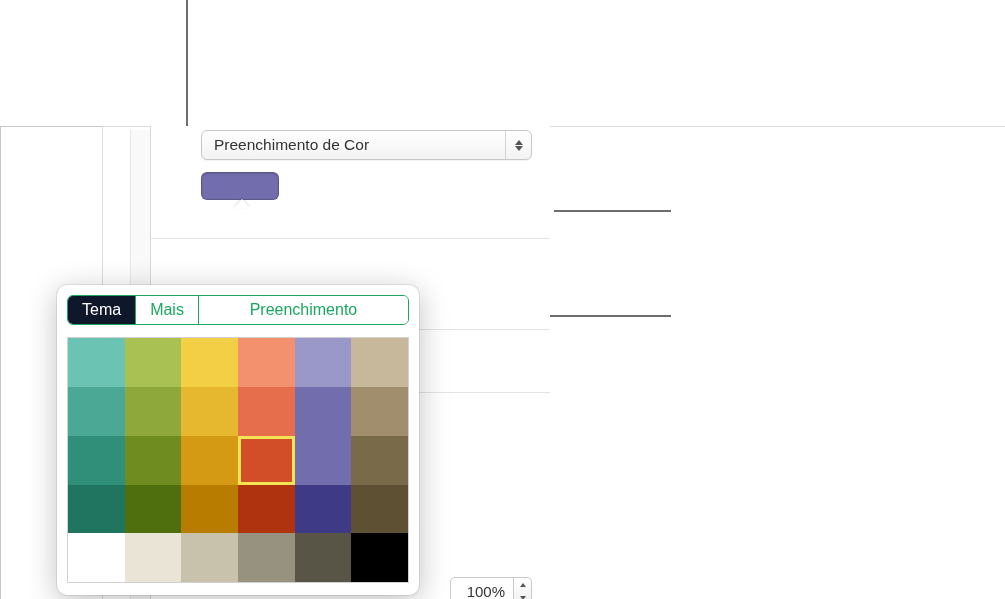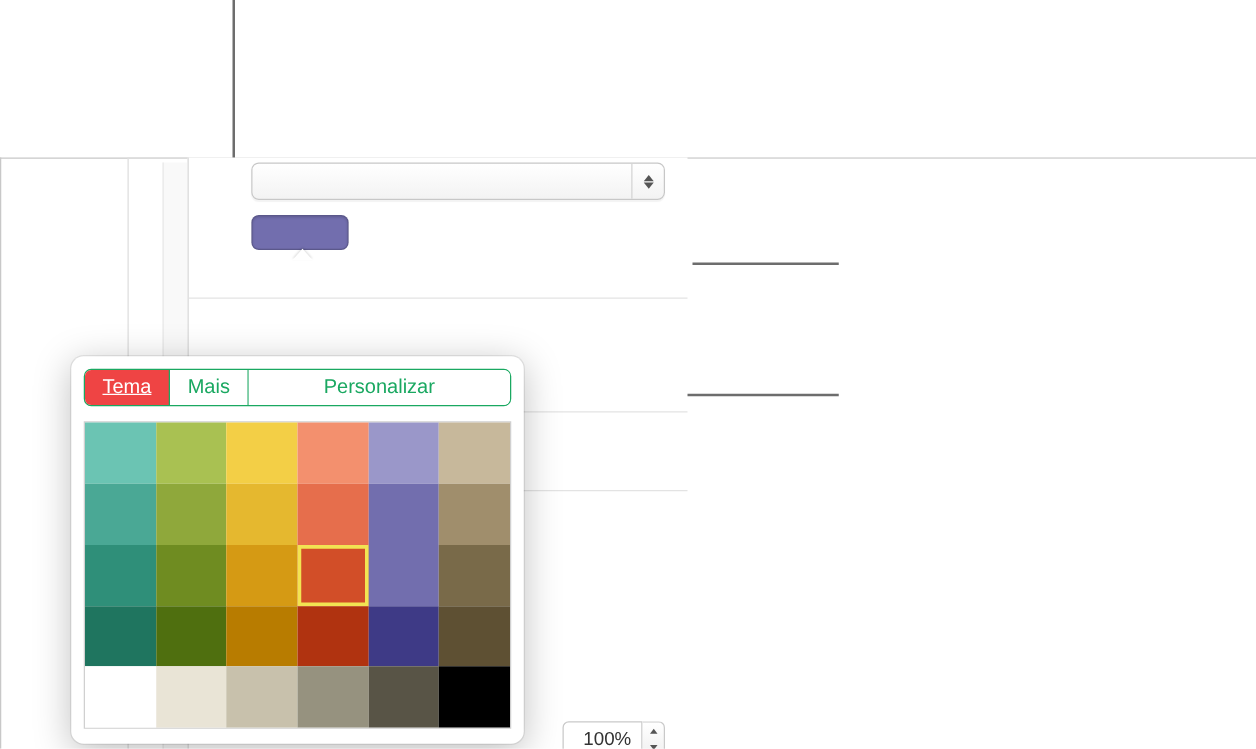--- a/index.html
+++ b/index.html
@@ -203,21 +203,21 @@
     display: flex;
     align-items: center;
     justify-content: center;
     font-size: 16px;
     font-weight: 500;
     border-right: 1.5px solid #1aa861;
     padding: 0 14px;
     cursor: default;
   }
   .seg:last-child { border-right: none; flex: 1; }
-  .seg.active { background: #ef4444; color: #fff; text-decoration: underline; }
+  .seg.active { background: #0f172a; color: #fff; }
   .seg.inactive { background: #fff; color: #1aa861; }
   .swatch-grid {
     margin-top: 12px;
     display: grid;
     grid-template-columns: repeat(6, 1fr);
     gap: 0;
     border: 1px solid #d0d0d0;
   }
   .swatch {
     aspect-ratio: 1.16/1;
@@ -247,20 +247,21 @@
 <div class="canvas-edge"></div>
 
 <div class="callout c-vert" style="left:186px; top:0; height:140px;"></div>
 <div class="callout c-horz" style="left:554px; top:210px; width:117px;"></div>
 <div class="callout c-horz" style="left:387px; top:315px; width:284px;"></div>
 
 <div class="panel">
 
 
   <div class="dropdown">
+    <span>Preenchimento de Cor</span>
     <span class="arrow-box">
       <span class="tri-up"></span>
       <span class="tri-down"></span>
     </span>
   </div>
 
   <div class="color-well" style="background:#726EAE"></div>
 
   <div class="separator sep1"></div>
   <div class="separator sep2"></div>
@@ -282,21 +283,21 @@
 
 <div class="popover">
   <div class="seg-control">
     <div class="seg active">
         <span>Tema</span>
       </div>
     <div class="seg inactive">
         <span>Mais</span>
       </div>
     <div class="seg inactive">
-        <span>Personalizar</span>
+        <span>Preenchimento</span>
       </div>
   </div>
   <div class="swatch-grid" id="swatch-grid">
       <div class="swatch" style="background: rgb(107, 196, 179);"></div>
       <div class="swatch" style="background: rgb(169, 193, 82);"></div>
       <div class="swatch" style="background: rgb(243, 207, 70);"></div>
       <div class="swatch" style="background: rgb(243, 144, 110);"></div>
       <div class="swatch" style="background: rgb(154, 151, 201);"></div>
       <div class="swatch" style="background: rgb(199, 184, 155);"></div>
       <div class="swatch" style="background: rgb(74, 168, 149);"></div>

